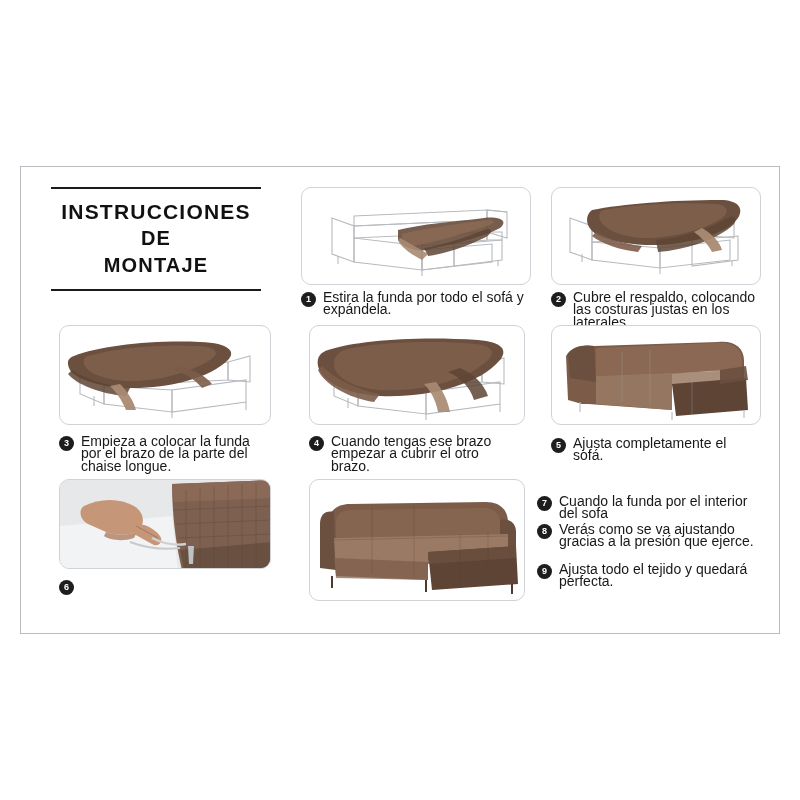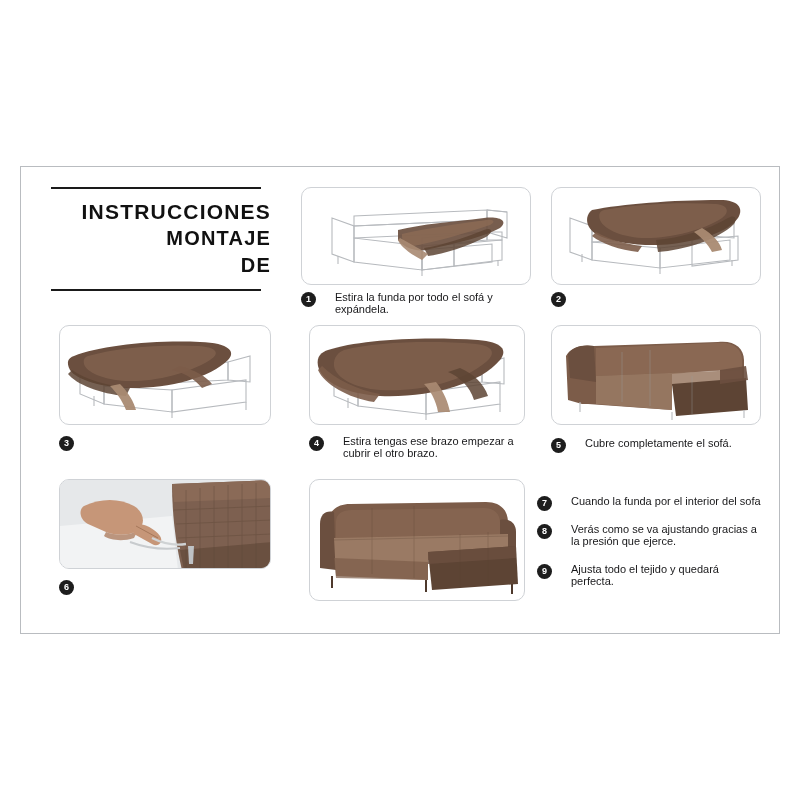--- a/index.html
+++ b/index.html
@@ -26,21 +26,21 @@
     background: #ffffff;
     box-sizing: border-box;
   }
 
   
   .title-block {
     position: absolute;
     left: 20px;
     top: 20px;
     width: 230px;
-    text-align: right;
+    text-align: center;
   }
   .title-rule {
     height: 2px;
     background: #1a1a1a;
     width: 210px;
     margin: 0 auto;
   }
   .title-rule.top { margin-bottom: 9px; }
   .title-rule.bottom { margin-top: 10px; }
   .title-line {
@@ -76,24 +76,23 @@
     border-radius: 50%;
     background: #1d1d1d;
     color: #ffffff;
     font-size: 9px;
     font-weight: bold;
     line-height: 15px;
     text-align: center;
     margin-top: 1px;
   }
   .step-text {
-    font-size: 11px;
+    font-size: 14px;
     line-height: 12.4px;
     color: #18181a;
-    margin-left: 12px;
   }
 
   
   svg { display: block; }
   .ln { fill: none; stroke: #b7babe; stroke-width: 1.1; }
   .ln-d { fill: none; stroke: #9a9da1; stroke-width: 1.1; }
   .fabric-a { fill: #6b4f3f; }
   .fabric-b { fill: #7c5c49; }
   .fabric-c { fill: #8d6c56; }
   .fabric-d { fill: #5d4434; }
@@ -107,22 +106,22 @@
   .knit { fill: #7d6050; }
 </style>
 </head>
 <body>
 
 <div id="sheet">
 
   <div class="title-block">
     <div class="title-rule top"></div>
     <div class="title-line">INSTRUCCIONES</div>
+    <div class="title-line small">DE</div>
     <div class="title-line small">MONTAJE</div>
-    <div class="title-line small">DE</div>
     <div class="title-rule bottom"></div>
   </div>
 
   <div class="panel" style="left:280px; top:20px; width:230px; height:98px;">
     <svg width="230" height="98" viewBox="0 0 230 98">
 
       <path class="ln" d="M30 30 L30 66 L52 74 L52 38 Z"></path>
       <path class="ln" d="M52 38 L185 32 L185 22 L52 28 Z"></path>
       <path class="ln" d="M52 38 L52 50 L185 44 L185 32 Z"></path>
 
@@ -163,20 +162,21 @@
       <path class="fabric-b" d="M44 44 C58 52 74 56 90 58 L86 64 C68 62 50 56 40 48 Z" opacity="0.9"></path>
     </svg>
   </div>
 
   <div class="step" style="left:280px; top:124px; width:236px;">
     <div class="bullet">1</div>
     <div class="step-text">Estira la funda por todo el sofá y expándela.</div>
   </div>
   <div class="step" style="left:530px; top:124px; width:212px;">
     <div class="bullet">2</div>
+    <div class="step-text">Cubre el respaldo, colocando las costuras  justas en los laterales.</div>
   </div>
 
   <div class="panel" style="left:38px; top:158px; width:212px; height:100px;">
     <svg width="212" height="100" viewBox="0 0 212 100">
       <path class="ln" d="M20 36 L20 68 L44 78 L44 44 Z"></path>
       <path class="ln" d="M44 44 L168 36 L168 54 L44 60 Z"></path>
       <path class="ln" d="M44 60 L44 78 L112 86 L112 64 Z"></path>
       <path class="ln" d="M112 64 L112 86 L186 76 L186 54 Z"></path>
       <path class="ln" d="M168 36 L190 30 L190 56 L168 54 Z"></path>
       <path class="ln" d="M34 70 L34 80 M112 86 L112 92 M186 76 L186 84"></path>
@@ -217,28 +217,29 @@
       <path class="fabric-a" d="M168 44 L194 40 L196 54 L168 58 Z" opacity="0.9"></path>
 
       <path class="ln-d" d="M70 26 L70 76 M98 24 L98 80 M140 50 L140 88" opacity="0.35"></path>
 
       <path class="ln" d="M28 76 L28 86 M120 86 L120 94 M192 84 L192 92" stroke="#5c4535"></path>
     </svg>
   </div>
 
   <div class="step" style="left:38px; top:268px; width:206px;">
     <div class="bullet">3</div>
+    <div class="step-text">Empieza a colocar la funda por el brazo de la parte del chaise longue.</div>
   </div>
   <div class="step" style="left:288px; top:268px; width:208px;">
     <div class="bullet">4</div>
-    <div class="step-text">Estira tengas ese brazo empezar a cubrir el otro brazo.</div>
+    <div class="step-text">Cuando tengas ese brazo empezar a cubrir el otro brazo.</div>
   </div>
   <div class="step" style="left:530px; top:270px; width:206px;">
     <div class="bullet">5</div>
-    <div class="step-text">Cubre completamente el sofá.</div>
+    <div class="step-text">Ajusta completamente el sofá.</div>
   </div>
 
   <div class="panel" style="left:38px; top:312px; width:212px; height:90px;">
     <svg width="212" height="90" viewBox="0 0 212 90">
       <rect class="photo-bg" x="0" y="0" width="212" height="90"></rect>
       <rect x="0" y="0" width="212" height="90" fill="#e6e8ea"></rect>
 
       <path class="knit" d="M112 4 L212 0 L212 90 L122 90 C116 66 112 34 112 4 Z"></path>
       <path d="M112 4 L212 0 L212 18 L114 22 Z" fill="#8a6a57"></path>
       <path d="M120 70 L212 62 L212 90 L124 90 Z" fill="#6a5040"></path>

